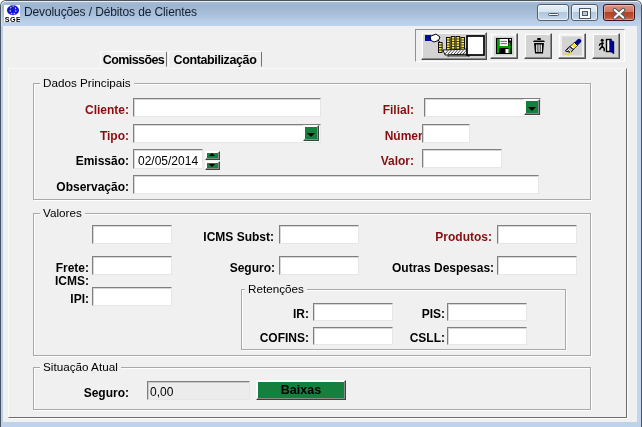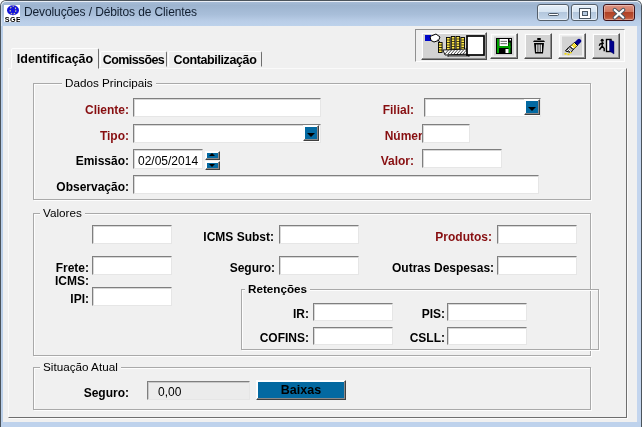--- a/index.html
+++ b/index.html
@@ -55,21 +55,21 @@
  box-shadow:1px 1px 0 #fdfdfd,inset 1px 1px 0 #fdfdfd;}
 .glab{position:absolute;top:-8px;background:#f0f0f0;padding:0 3px;
  font-size:11.7px;color:#000;white-space:nowrap;line-height:13px;}
 
 .lb{position:absolute;font-size:12px;font-weight:bold;color:#000;
  text-align:right;white-space:nowrap;line-height:13px;}
 .mar{color:#870e10;}
 .in{position:absolute;background:#fff;border:1px solid;
  border-color:#7f7f7f #e6e6e6 #e6e6e6 #7f7f7f;
  box-shadow:inset 1px 1px 0 rgba(110,110,110,.28);}
-.btn3{position:absolute;background:#0369a1;border:1px solid;
+.btn3{position:absolute;background:#15803d;border:1px solid;
  border-color:#fdfdfd #3f3f3f #3f3f3f #fdfdfd;
  box-shadow:inset -1px -1px 0 #8a8a8a,inset 1px 1px 0 #fff;}
 .arr{position:absolute;width:0;height:0;border-left:4px solid transparent;
  border-right:4px solid transparent;border-top:4.5px solid #000;}
 .sarr{position:absolute;width:0;height:0;border-left:3px solid transparent;
  border-right:3px solid transparent;}
 .txt{position:absolute;font-size:12px;color:#000;line-height:13px;}
 </style>
 </head>
 <body>
@@ -168,24 +168,23 @@
    <rect x="8.5" y="1.5" width="4.5" height="12" fill="#fff" stroke="#000" stroke-width="1.4"></rect>
    <polygon points="11.5,2 16,3.5 16,16 11.5,13" fill="#00008d" stroke="#00004a" stroke-width=".4"></polygon>
    <circle cx="4.2" cy="2.3" r="1.5" fill="#000"></circle>
    <path d="M4.2 3.8 L4.2 8.2 M5.8 5.2 L2.2 5.8 L1.2 7.8 M4.2 8.2 L1.4 11.8 M4.2 8.2 L6.2 10.5 L6.2 13.2" stroke="#000" stroke-width="1.4" fill="none"></path>
   </svg>
  </div>
 
  <div id="page"></div>
  <div id="tab2" class="tab">Comissões</div>
  <div id="tab3" class="tab">Contabilização</div>
- <div id="tab1" class="tab">Identificação</div>
 
  <div class="grp" style="left:33px;top:83px;width:558px;height:117px;">
-  <div class="glab" style="left:6px;margin-left:22px;">Dados Principais</div>
+  <div class="glab" style="left:6px;">Dados Principais</div>
  </div>
  <div class="lb mar" style="left:49px;top:104px;width:80px;">Cliente:</div>
  <div class="in" style="left:133px;top:98px;width:188px;height:19px;"></div>
  <div class="lb mar" style="left:344px;top:104px;width:70px;">Filial:</div>
  <div class="in" style="left:424px;top:98px;width:117px;height:19px;"></div>
  <div class="btn3" style="left:524px;top:99px;width:16px;height:16px;"></div>
  <div class="arr" style="left:528px;top:106.5px;"></div>
 
  <div class="lb mar" style="left:49px;top:130px;width:80px;">Tipo:</div>
  <div class="in" style="left:133px;top:124px;width:188px;height:19px;"></div>
@@ -220,33 +219,33 @@
  <div class="lb" style="left:29px;top:262px;width:60px;">Frete:</div>
  <div class="in" style="left:92px;top:256px;width:80px;height:19px;"></div>
  <div class="lb" style="left:194px;top:262px;width:81px;">Seguro:</div>
  <div class="in" style="left:279px;top:256px;width:80px;height:19px;"></div>
  <div class="lb" style="left:392px;top:262px;width:100px;">Outras Despesas:</div>
  <div class="in" style="left:497px;top:256px;width:80px;height:19px;"></div>
 
  <div class="lb" style="left:29px;top:293px;width:60px;">IPI:</div>
  <div class="in" style="left:92px;top:287px;width:80px;height:19px;"></div>
 
- <div class="grp" style="left:241px;top:289px;width:358px;height:61px;font-weight:bold;">
+ <div class="grp" style="left:241px;top:289px;width:325px;height:61px;">
   <div class="glab" style="left:3px;">Retenções</div>
  </div>
  <div class="lb" style="left:249px;top:308px;width:60px;">IR:</div>
  <div class="in" style="left:313px;top:303px;width:80px;height:18px;"></div>
  <div class="lb" style="left:385px;top:308px;width:60px;">PIS:</div>
  <div class="in" style="left:447px;top:303px;width:80px;height:18px;"></div>
  <div class="lb" style="left:249px;top:332px;width:60px;">COFINS:</div>
  <div class="in" style="left:313px;top:327px;width:80px;height:18px;"></div>
  <div class="lb" style="left:385px;top:332px;width:60px;">CSLL:</div>
  <div class="in" style="left:447px;top:327px;width:80px;height:18px;"></div>
 
  <div class="grp" style="left:33px;top:367px;width:558px;height:43px;">
   <div class="glab" style="left:6px;">Situação Atual</div>
  </div>
  <div class="lb" style="left:49px;top:387px;width:80px;">Seguro:</div>
  <div class="in" style="left:147px;top:381px;width:103px;height:19px;background:#ececec;"></div>
- <div class="txt" style="left:150px;top:386px;padding-left:8px;">0,00</div>
+ <div class="txt" style="left:150px;top:386px;">0,00</div>
  <div class="btn3" style="left:256px;top:380px;width:90px;height:20px;
   font-weight:bold;font-size:12.5px;text-align:center;line-height:18px;">Baixas</div>
 </div>
 
 </body></html>

